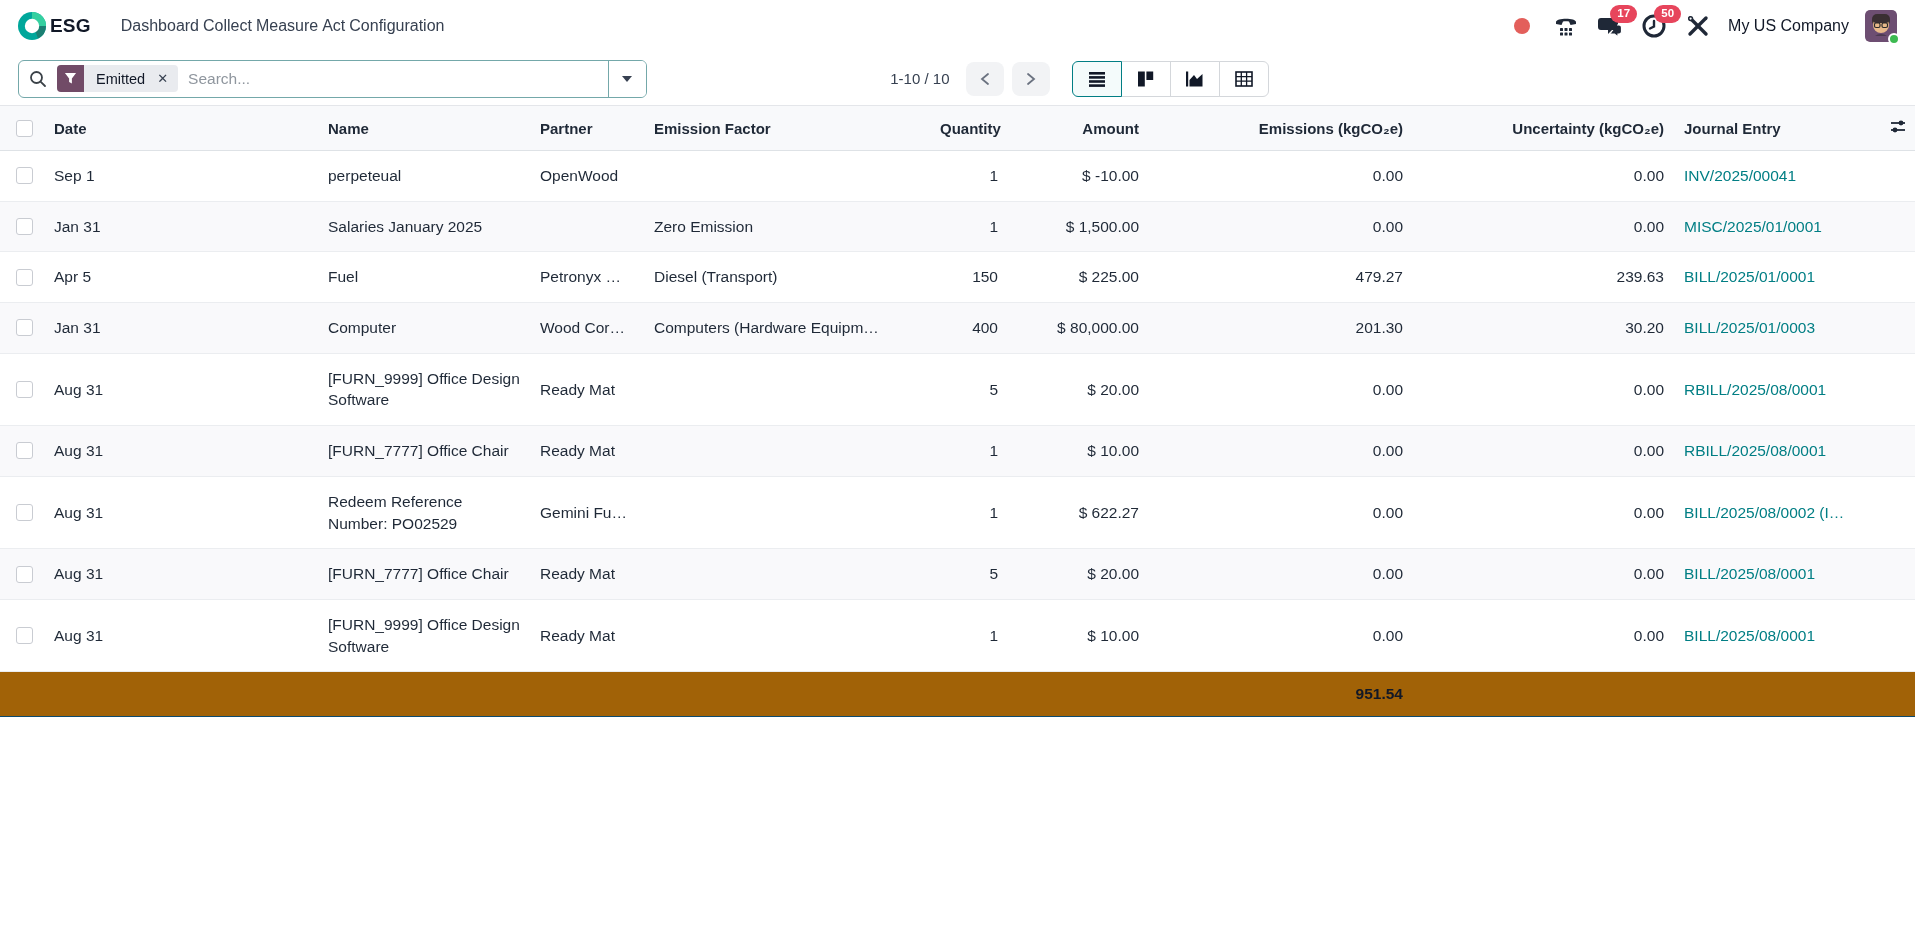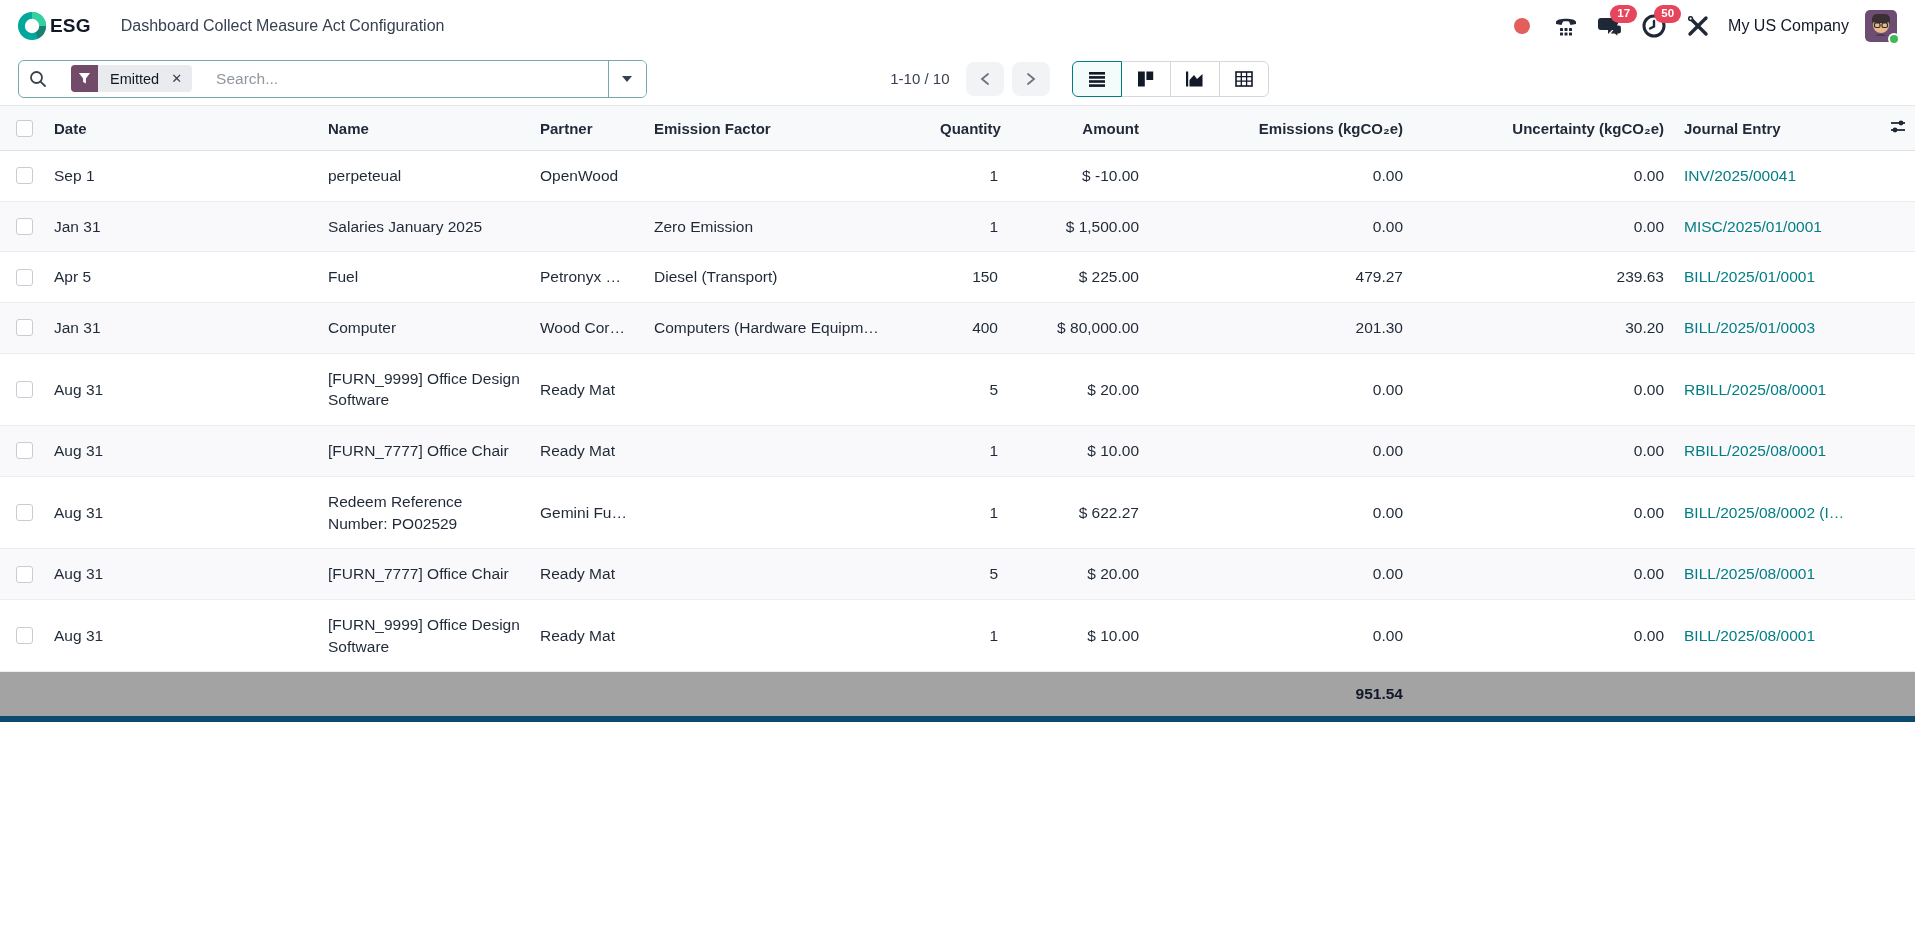--- a/index.html
+++ b/index.html
@@ -26,21 +26,21 @@
     border:2px solid #fff; border-radius:50%; }
 
   
   .control-panel { height:53px; display:grid; grid-template-columns:1fr 622px 1fr; align-items:center; padding:0 18px; }
   .cp-left { display:flex; align-items:center; gap:14px; }
   .btn-new { background:#714B67; color:#fff; border:none; font-size:15px; padding:8px 16px;
     border-radius:4px; cursor:pointer; font-family:inherit; }
   .view-title { font-size:20px; color:#111827; white-space:nowrap; }
   .gear { font-size:17px; color:#374151; cursor:pointer; line-height:1; }
   .searchbar { display:flex; align-items:stretch; border:1px solid #74a8aa; border-radius:6px; height:38px; background:#fff; overflow:hidden; }
-  .search-main { display:flex; align-items:center; flex:1; gap:24px; padding:0 10px; }
+  .search-main { display:flex; align-items:center; flex:1; gap:10px; padding:0 10px; }
   .facet { display:flex; align-items:stretch; background:#e9ebef; border-radius:4px; overflow:hidden; height:27px; }
   .facet-funnel { background:#714B67; display:flex; align-items:center; justify-content:center; width:27px; }
   .facet-label { display:flex; align-items:center; font-size:14.5px; color:#111827; padding:0 10px 0 12px; }
   .facet-x { display:flex; align-items:center; padding:0 10px 0 2px; color:#374151; font-size:13px; cursor:pointer; }
   .search-input { border:none; outline:none; flex:1; font-size:15.5px; font-family:inherit; color:#111827; }
   .search-input::placeholder { color:#8f969e; }
   .search-caret { width:38px; border-left:1px solid #74a8aa; display:flex; align-items:center; justify-content:center; cursor:pointer; background:#fff; }
   .caret-down { width:0; height:0; border-left:5px solid transparent; border-right:5px solid transparent; border-top:6px solid #374151; }
   .cp-right { display:flex; align-items:center; justify-content:flex-end; gap:8px; }
   .pager-text { font-size:15px; color:#374151; margin-right:8px; white-space:nowrap; }
@@ -58,21 +58,21 @@
   thead th { background:#f8f9fb; border-top:1px solid #e4e6ea; border-bottom:1px solid #dee2e6;
     font-size:15px; font-weight:700; color:#1f2937; text-align:left; padding:13px 10px; white-space:nowrap; overflow:hidden; }
   th.num, td.num { text-align:right; }
   tbody td { font-size:15.5px; color:#1f2937; padding:14px 10px; border-bottom:1px solid #ebedf0;
     vertical-align:middle; line-height:1.4; }
   tbody tr:nth-child(even) td { background:#f9f9fb; }
   td.trunc, th.trunc { white-space:nowrap; overflow:hidden; text-overflow:clip; }
   td.cb, th.cb { padding:13px 0 13px 16px; }
   .checkbox { width:17px; height:17px; border:1px solid #c9ccd2; border-radius:3px; background:#fff; cursor:pointer; display:block; }
   .journal-link { color:#017e84; cursor:pointer; white-space:nowrap; }
-  tfoot td { background:#a3a3a3; border-top:1px solid #dee2e6; border-bottom:6px solid #0c4a6e;
+  tfoot td { background:#a16207; border-top:1px solid #dee2e6; border-bottom:1px solid #0c4a6e;
     font-size:15.5px; padding:13px 10px; }
   .total { font-weight:700; color:#111827; }
   .th-icon { cursor:pointer; }
 </style>
 </head>
 <body>
 
 <div class="navbar">
   <div class="brand">
     <svg class="logo" viewBox="0 0 28 28">

